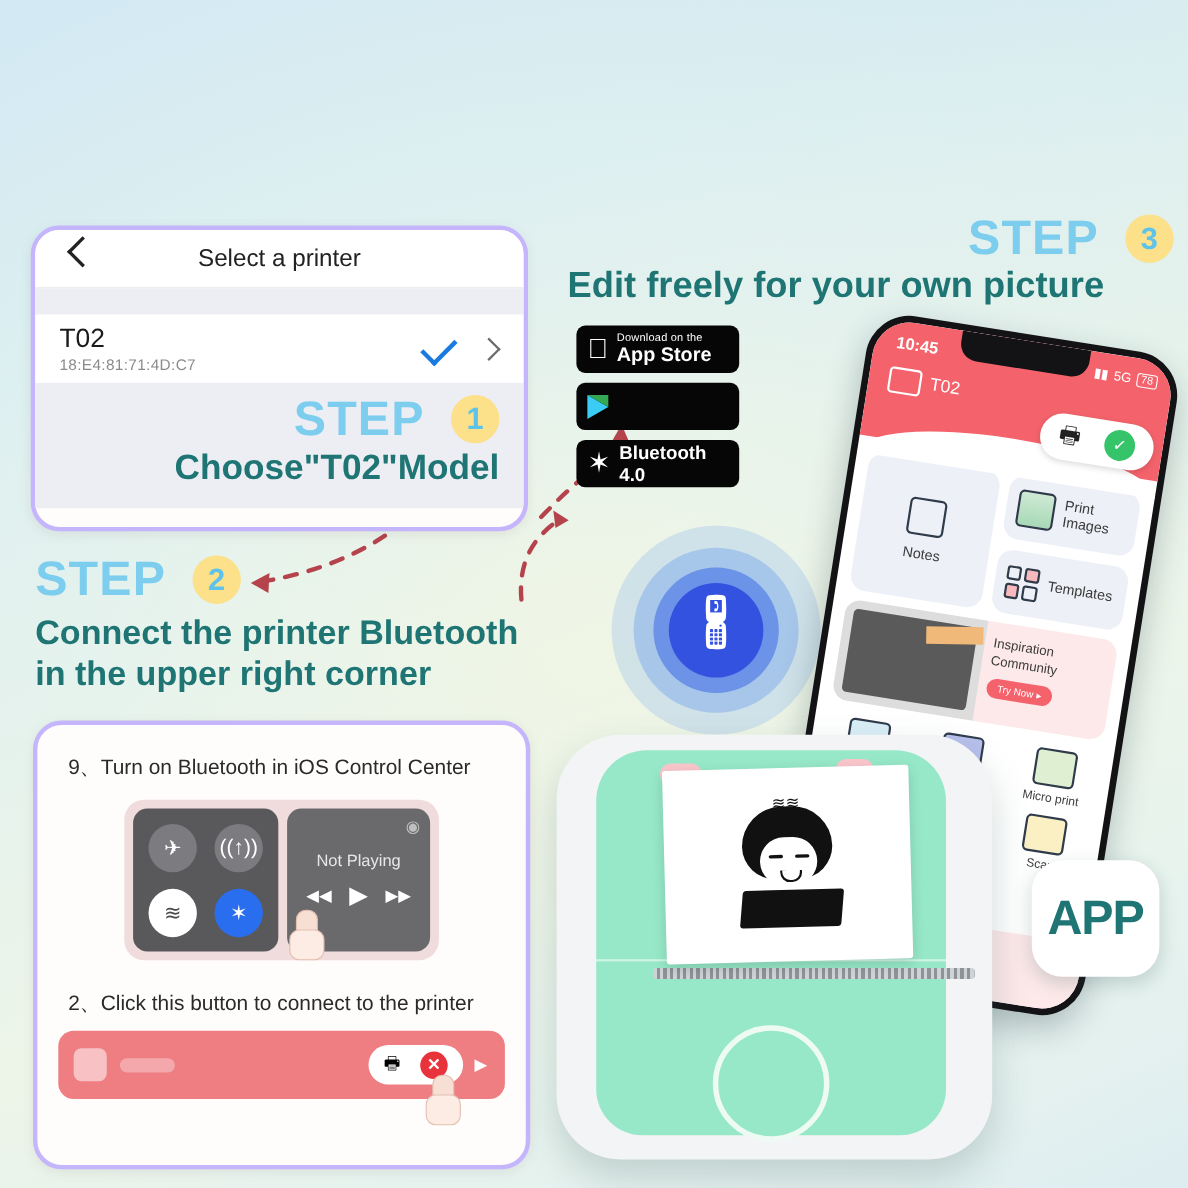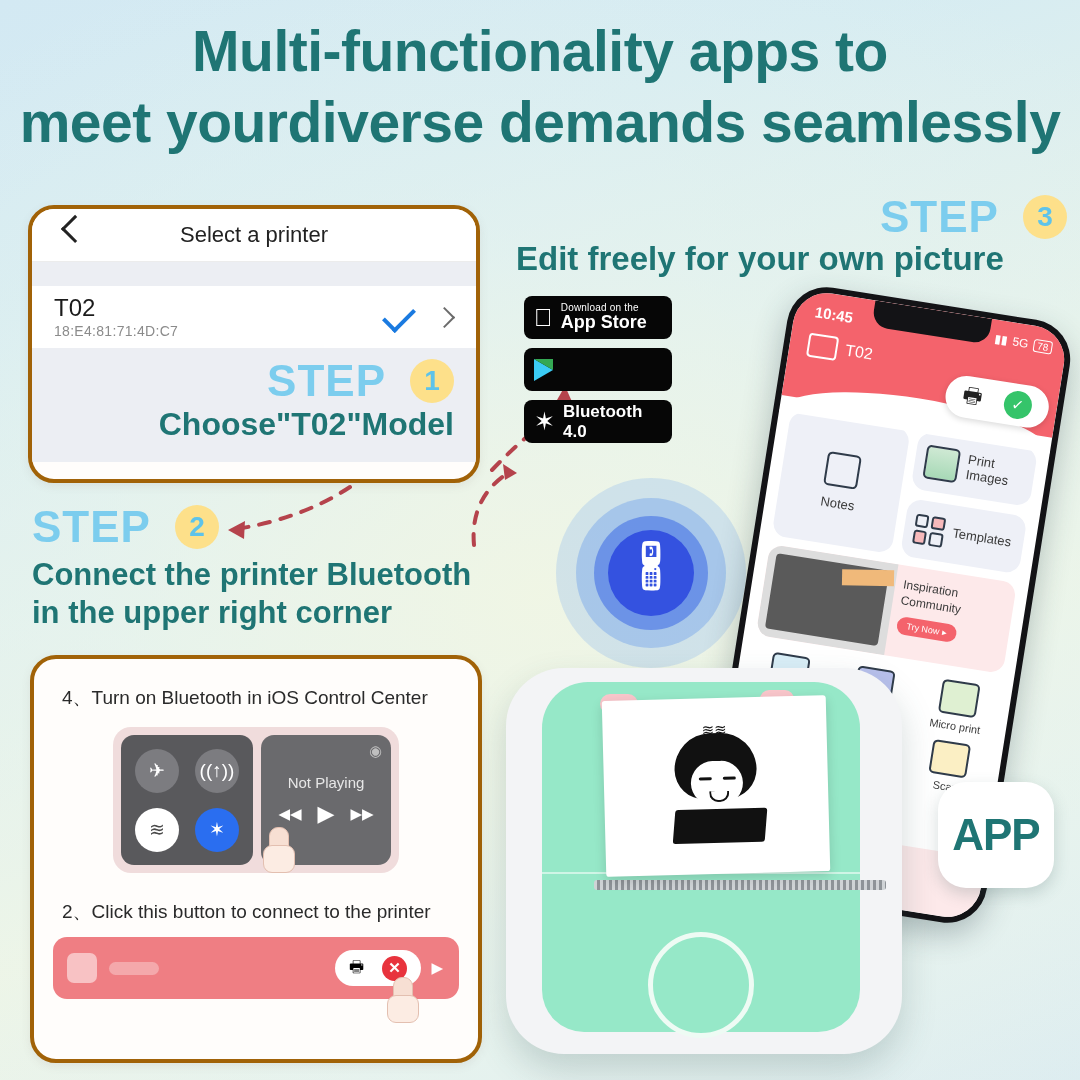--- a/index.html
+++ b/index.html
@@ -17,21 +17,21 @@
     position:absolute;left:0;right:0;top:18px;text-align:center;
     color:#1f7574;font-weight:bold;line-height:1.18;
     letter-spacing:-0.5px;
   }
   .title .l1{font-size:57px;display:block;}
   .title .l2{font-size:57px;display:block;margin-top:4px;}
   .title .thin{font-weight:600;}
 
   
   .pinkcard{
-    position:absolute;border:4px solid #a16207;border-radius:26px;
+    position:absolute;border:4px solid #c4b5fd;border-radius:26px;
     background:#fffdfb;box-shadow:0 3px 10px rgba(120,90,90,.10);
     overflow:hidden;
   }
 
   
   #step1card{left:28px;top:205px;width:444px;height:270px;}
   .ph-head{height:52px;background:#ffffff;display:flex;align-items:center;
            position:relative;border-bottom:1px solid #ececec;}
   .ph-back{position:absolute;left:26px;top:50%;transform:translateY(-50%);
            width:17px;height:17px;border-left:3px solid #222;border-bottom:3px solid #222;
@@ -216,24 +216,20 @@
   #appbadge span{font-size:44px;font-weight:bold;color:#1f7574;letter-spacing:-1px;}
 
   
   .arrowsvg{position:absolute;left:0;top:0;width:1080px;height:1080px;pointer-events:none;}
 </style>
 </head>
 <body>
 
 <div class="stage">
 
-  <div class="title">
-    <span class="l1">Multi-functionality apps to</span>
-    <span class="l2"><span>meet your</span><span class="thin">diverse demands seamlessly</span></span>
-  </div>
 
   <svg class="arrowsvg">
     <path d="M474 545 Q470 500 505 475" stroke="#b5434c" stroke-width="4" fill="none" stroke-dasharray="11 11" stroke-linecap="round"></path>
     <path d="M505 480 l-2 -16 l14 9 z" fill="#b5434c"></path>
     <path d="M350 487 Q300 520 230 530" stroke="#b5434c" stroke-width="4" fill="none" stroke-dasharray="11 11" stroke-linecap="round"></path>
     <path d="M228 530 l17 -9 l-1 18 z" fill="#b5434c"></path>
     <path d="M492 470 Q530 430 570 405" stroke="#b5434c" stroke-width="4" fill="none" stroke-dasharray="11 11" stroke-linecap="round"></path>
     <path d="M573 404 l-16 -4 l8 -14 z" fill="#b5434c"></path>
   </svg>
 
@@ -265,21 +261,21 @@
       <span class="stepword">STEP</span>
       <span class="stepnum">2</span>
     </div>
     <div id="s2-cap">
       <div>Connect the printer Bluetooth</div>
       <div>in the upper right corner</div>
     </div>
   </div>
 
   <div class="pinkcard" id="step2card">
-    <div class="inst-t">4、Turn on Bluetooth in iOS Control Center</div>
+    <div class="inst-t">9、Turn on Bluetooth in iOS Control Center</div>
 
     <div class="cc-wrap">
       <div class="cc-left">
         <span class="cc-btn">✈</span>
         <span class="cc-btn">((↑))</span>
         <span class="cc-btn wifi">≋</span>
         <span class="cc-btn bt">✶</span>
       </div>
       <div class="cc-right">
         <span class="cc-air">◉</span>

